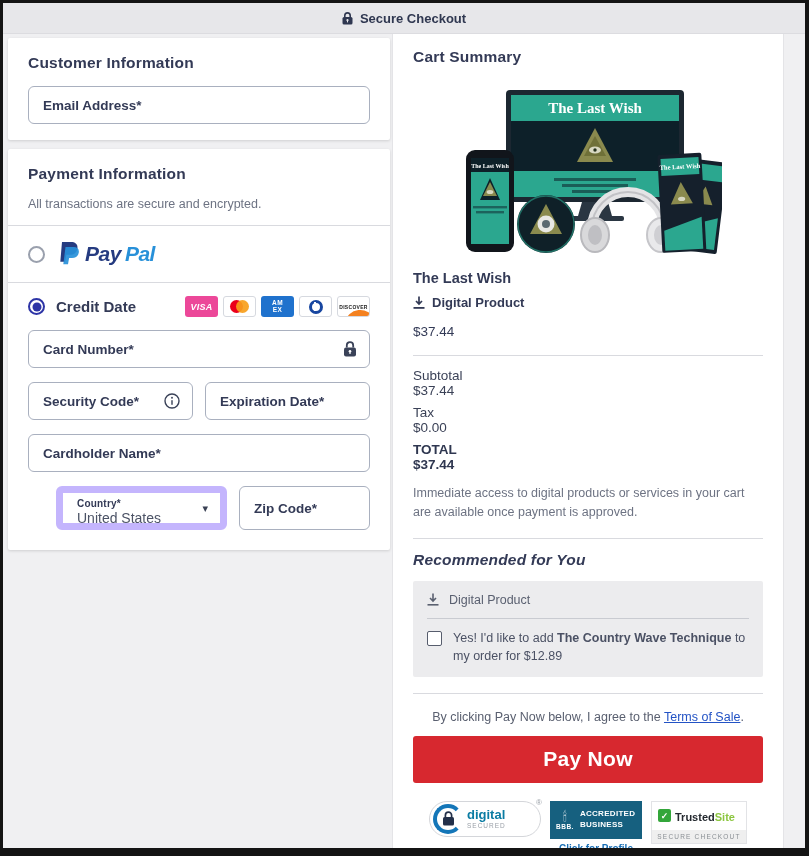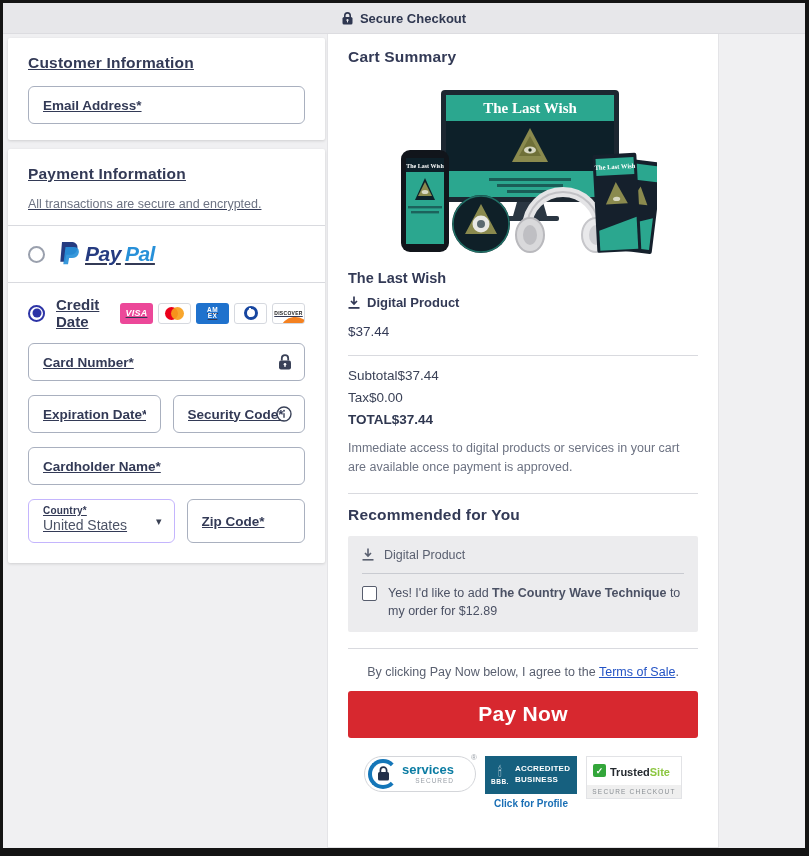--- a/index.html
+++ b/index.html
@@ -16,21 +16,21 @@
   }
   
   .topbar {
     height:31px; background:#e7e7ea;
     display:flex; align-items:center; justify-content:center; gap:7px;
     border-bottom:1px solid #dcdce0;
   }
   .topbar-title { font-size:13px; font-weight:bold; color:#2f3750; }
   
   .content { display:flex; align-items:flex-start; }
-  .left-col { width:322px; padding:4px 0 0 5px;text-decoration:underline; }
+  .left-col { width:387px; padding:4px 0 0 5px; }
   .right-col {
     width:392px; background:#fff; margin-left:2px;
     min-height:814px; border:1px solid #e4e4e7; border-top:none;
     padding:14px 20px 10px 20px;
   }
   .card {
     background:#fff; border-radius:2px;
     box-shadow:0 1px 3px rgba(0,0,0,.14);
     margin-bottom:9px;
   }
@@ -49,22 +49,22 @@
     font-size:13.5px; font-weight:bold; color:#333a56; background:transparent;
     border-radius:6px;
   }
   .field input::placeholder { color:#333a56; font-weight:bold; opacity:1; }
   .mt14 { margin-top:14px; }
   .row2 { display:flex; gap:12px; }
   .row2 .field { flex:1; }
   .field .trail-icon { position:absolute; right:12px; top:50%; transform:translateY(-50%); display:flex; }
   
   .select-box {
-    flex:1; border:1px solid #c4b5fd; border-radius:6px; height:44px;
-    padding:5px 12px 4px 14px; position:relative; cursor:pointer; background:#fff;
+    flex:1; border:7px solid #c4b5fd; border-radius:6px; height:44px;
+    padding:5px 12px 4px 14px; position:relative; cursor:pointer; background:#fff;margin-left:28px;
   }
   .select-box .mini-label { font-size:10px; font-weight:bold; color:#333a56; letter-spacing:.2px; }
   .select-box .sel-value { font-size:14px; color:#4c5366; margin-top:1px; }
   .select-caret { position:absolute; right:12px; top:50%; transform:translateY(-50%); font-size:11px; color:#3a4154; }
   .zip-wrap { flex:1; display:flex; }
   .zip-wrap .field { flex:1; height:44px; }
   
   .hr-bleed { border:none; border-top:1px solid #d9dadf; margin:14px -20px 0 -20px; }
   .hr-right { border:none; border-top:1px solid #d9dadf; margin:12px 0; }
   
@@ -94,25 +94,25 @@
   .diners-circle { width:14px; height:14px; border-radius:50%; border:3.5px solid #1746a0; position:relative; }
   .diners-circle::after { content:""; position:absolute; left:2.5px; top:-1px; width:2px; height:9px; background:#fff; }
   .brand.discover { background:#fff; border:1px solid #d6d9df; flex-direction:column; }
   .brand.discover .disc-txt { font-size:5px; font-weight:bold; color:#1c1c1c; letter-spacing:.3px; z-index:2; }
   .disc-swoosh { position:absolute; bottom:-4px; right:-3px; width:26px; height:10px; background:#f48120; border-radius:50% 50% 0 0 / 100% 100% 0 0; transform:rotate(-6deg); }
   
   .prod-img-wrap { display:flex; justify-content:center; margin:22px 0 14px; }
   .prod-title { font-size:14.5px; font-weight:bold; color:#333a56; margin-top:14px; }
   .dl-line { display:flex; align-items:center; gap:7px; margin-top:9px; font-size:13px; font-weight:bold; color:#333a56; }
   .price-line { font-size:13.5px; color:#333a56; margin-top:14px; }
-  .tot-row { display:flex; justify-content:flex-start; font-size:13.5px; color:#3b4257; margin-top:7px; }
+  .tot-row { display:flex; justify-content:space-between; font-size:13.5px; color:#3b4257; margin-top:7px;flex-direction:column; }
   .tot-row:first-child { margin-top:0; }
   .tot-row.bold { font-weight:bold; color:#2f3750; }
   .access-note { font-size:12.5px; color:#6d7383; line-height:1.5; margin-top:12px; }
-  .rec-title { font-size:15.5px; font-weight:bold; margin-top:4px; }
+  .rec-title { font-size:15.5px; font-weight:bold; margin-top:4px;font-style:italic; }
   .rec-box { background:#ececee; border-radius:2px; margin-top:12px; padding:12px 14px; }
   .rec-dl { display:flex; align-items:center; gap:10px; font-size:12.5px; color:#5a6070; }
   .rec-box hr { border:none; border-top:1px solid #c9cbd1; margin:11px 0 10px; }
   .rec-offer { display:flex; gap:11px; font-size:12.5px; color:#4b5164; line-height:1.45; }
   .checkbox { width:15px; height:15px; border:1.5px solid #575d6d; border-radius:2px; background:#fff; flex:0 0 15px; margin-top:2px; cursor:pointer; }
   .terms-line { text-align:center; font-size:12.5px; color:#5a6070; margin:16px 0 12px; }
   .terms-link { color:#2353c5; text-decoration:underline; font-weight:normal; cursor:pointer; }
   .pay-btn {
     width:100%; height:47px; background:#d7282f; color:#fff; border:none; border-radius:3px;
     font-family:inherit; font-size:21px; font-weight:bold; cursor:pointer; letter-spacing:.3px;
@@ -224,31 +224,31 @@
                 <rect x="1" y="6.5" width="12" height="9" rx="2" fill="#3a4258"></rect>
                 <path d="M3.8 6.5V4.4a3.2 3.2 0 0 1 6.4 0v2.1" fill="none" stroke="#3a4258" stroke-width="1.8"></path>
                 <circle cx="7" cy="10.2" r="1.3" fill="#fff"></circle>
                 <rect x="6.4" y="10.6" width="1.2" height="2.4" fill="#fff"></rect>
               </svg>
           </span>
         </div>
 
         <div class="row2 mt14">
           <div class="field">
-            <input type="text" placeholder="Expiration Date*" style="">
-          </div>
-          <div class="field">
             <input type="text" placeholder="Security Code*" style="">
             <span class="trail-icon">
               <svg width="16" height="16" viewBox="0 0 16 16">
                   <circle cx="8" cy="8" r="7" fill="none" stroke="#3a4258" stroke-width="1.4"></circle>
                   <rect x="7.3" y="7" width="1.4" height="5" rx="0.7" fill="#3a4258"></rect>
                   <circle cx="8" cy="4.7" r="0.95" fill="#3a4258"></circle>
                 </svg>
             </span>
+          </div>
+          <div class="field">
+            <input type="text" placeholder="Expiration Date*" style="">
           </div>
         </div>
 
         <div class="field mt14">
           <input type="text" placeholder="Cardholder Name*" style="">
         </div>
 
         <div class="row2 mt14" style="margin-bottom:4px;">
           <div class="select-box">
             <div class="mini-label">Country*</div>
@@ -391,21 +391,21 @@
     
     <div class="badges">
       <div class="digicert">
         <span class="digi-lockwrap">
           <svg width="13" height="15" viewBox="0 0 13 15">
               <rect x="1" y="6" width="11" height="8.5" rx="1.5" fill="#23304a"></rect>
               <path d="M3.4 6V4.2a3.1 3.1 0 0 1 6.2 0V6" fill="none" stroke="#23304a" stroke-width="1.7"></path>
             </svg>
         </span>
         <span class="digi-text">
-          <div class="digi-name">services</div>
+          <div class="digi-name">digital</div>
           <div class="digi-sub">SECURED</div>
         </span>
         <span class="digi-reg">®</span>
       </div>
 
       <div class="bbb-wrap">
         <div class="bbb-badge">
           <span class="bbb-mark">
             <span class="torch">🕯</span>
             <span class="bbb-txt">BBB.</span>

